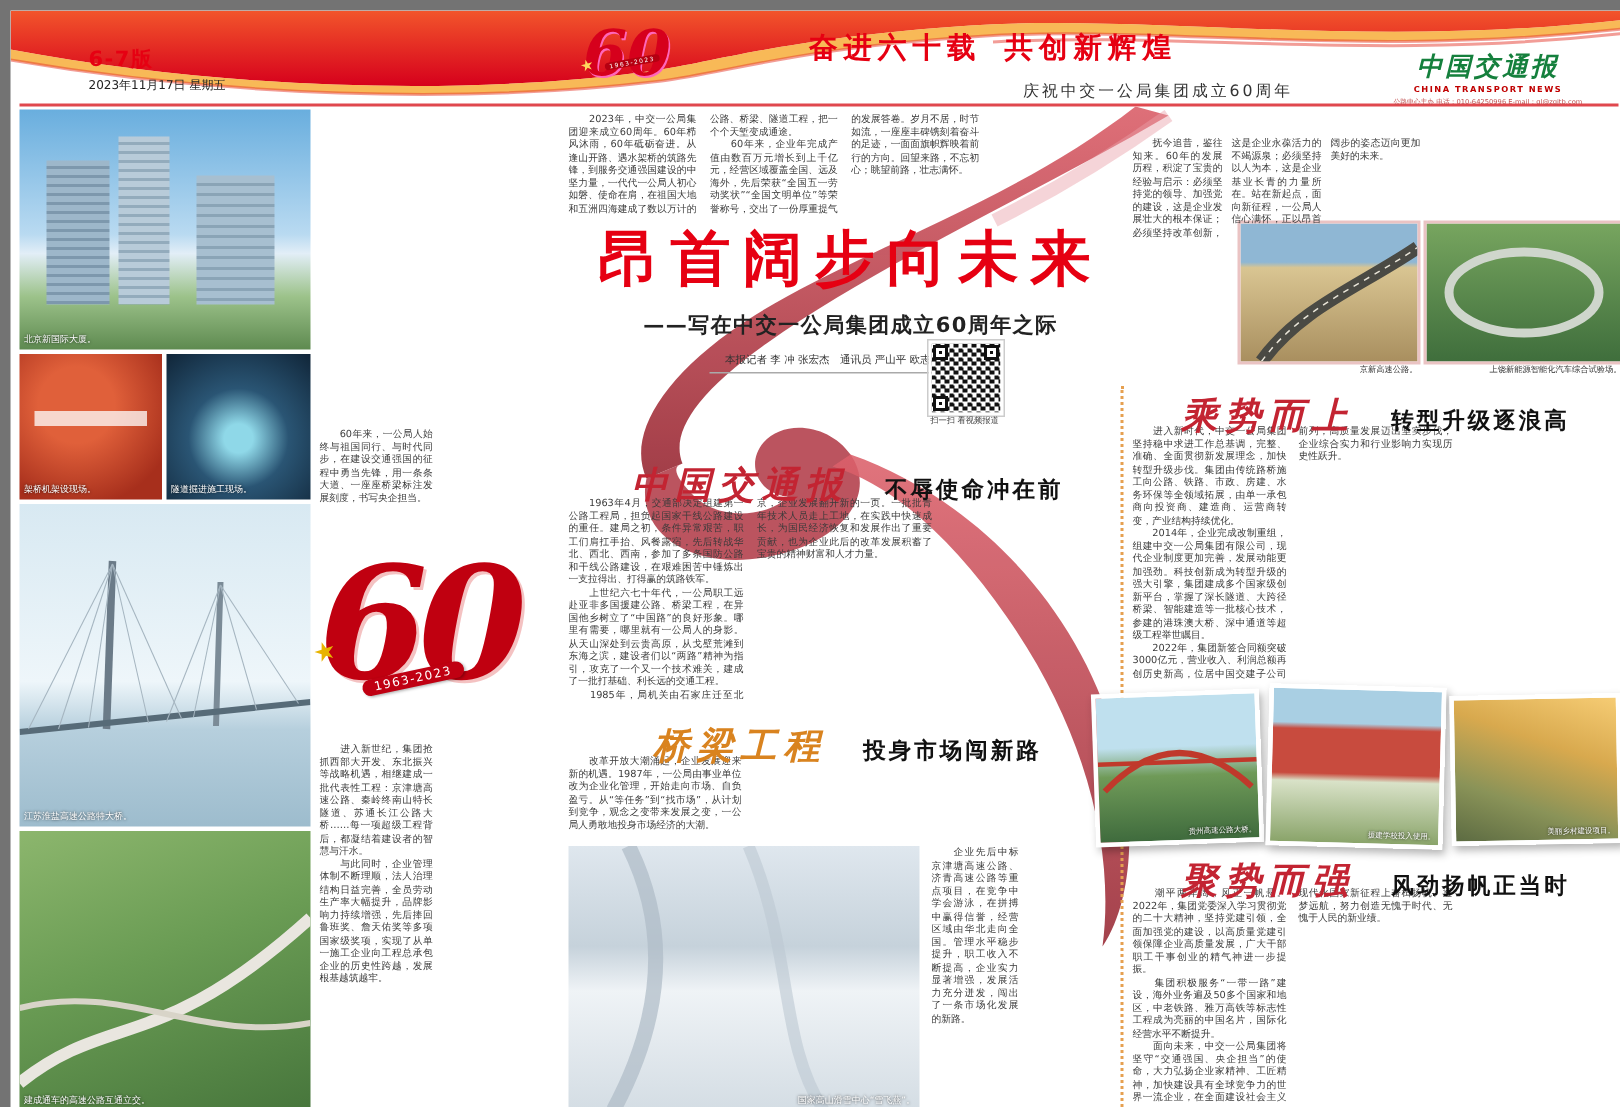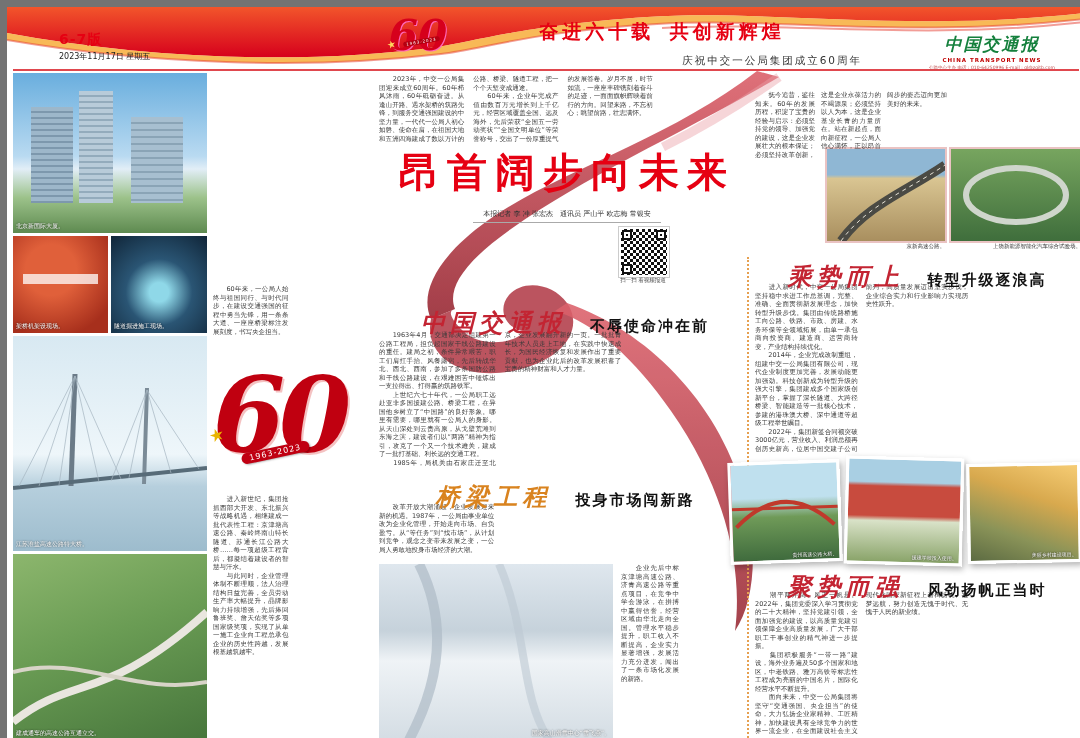--- a/index.html
+++ b/index.html
@@ -192,20 +192,21 @@
   <div class="flow" style="left:206px;top:278px;width:160px;height:64px;column-count:2;">　　60年来，一公局人始终与祖国同行、与时代同步，在建设交通强国的征程中勇当先锋，用一条条大道、一座座桥梁标注发展刻度，书写央企担当。</div>
   <div class="flow" style="left:206px;top:488px;width:160px;height:245px;column-count:2;">　　进入新世纪，集团抢抓西部大开发、东北振兴等战略机遇，相继建成一批代表性工程：京津塘高速公路、秦岭终南山特长隧道、苏通长江公路大桥……每一项超级工程背后，都凝结着建设者的智慧与汗水。
 　　与此同时，企业管理体制不断理顺，法人治理结构日益完善，全员劳动生产率大幅提升，品牌影响力持续增强，先后捧回鲁班奖、詹天佑奖等多项国家级奖项，实现了从单一施工企业向工程总承包企业的历史性跨越，发展根基越筑越牢。</div>
 
   <div class="flow" style="left:372px;top:68px;width:368px;height:68px;column-count:4;">　　2023年，中交一公局集团迎来成立60周年。60年栉风沐雨，60年砥砺奋进。从逢山开路、遇水架桥的筑路先锋，到服务交通强国建设的中坚力量，一代代一公局人初心如磐、使命在肩，在祖国大地和五洲四海建成了数以万计的公路、桥梁、隧道工程，把一个个天堑变成通途。
 　　60年来，企业年完成产值由数百万元增长到上千亿元，经营区域覆盖全国、远及海外，先后荣获“全国五一劳动奖状”“全国文明单位”等荣誉称号，交出了一份厚重提气的发展答卷。岁月不居，时节如流，一座座丰碑镌刻着奋斗的足迹，一面面旗帜辉映着前行的方向。回望来路，不忘初心；眺望前路，壮志满怀。</div>
   <div class="flow" style="left:748px;top:84px;width:324px;height:68px;column-count:5;column-gap:6px;">　　抚今追昔，鉴往知来。60年的发展历程，积淀了宝贵的经验与启示：必须坚持党的领导、加强党的建设，这是企业发展壮大的根本保证；必须坚持改革创新，这是企业永葆活力的不竭源泉；必须坚持以人为本，这是企业基业长青的力量所在。站在新起点，面向新征程，一公局人信心满怀，正以昂首阔步的姿态迈向更加美好的未来。</div>
 
   <div class="headline">
     <div class="t">昂首阔步向未来</div>
+    <div class="s">——写在中交一公局集团成立60周年之际</div>
     <div class="b">本报记者 李 冲 张宏杰　通讯员 严山平 欧志梅 常银安</div>
   </div>
 
   <div class="qr">
     <span class="fd f1">
         <i></i>
       </span>
     <span class="fd f2">
         <i></i>
       </span>

